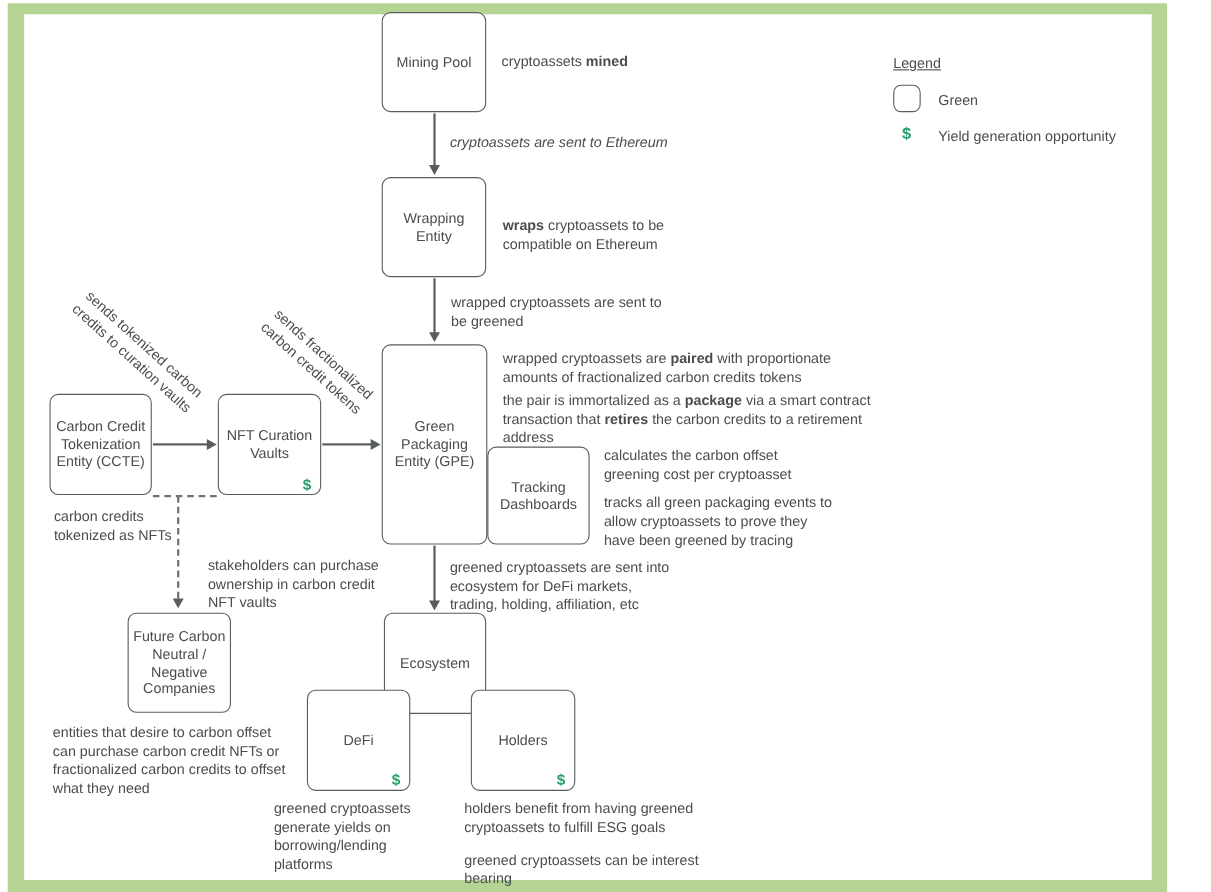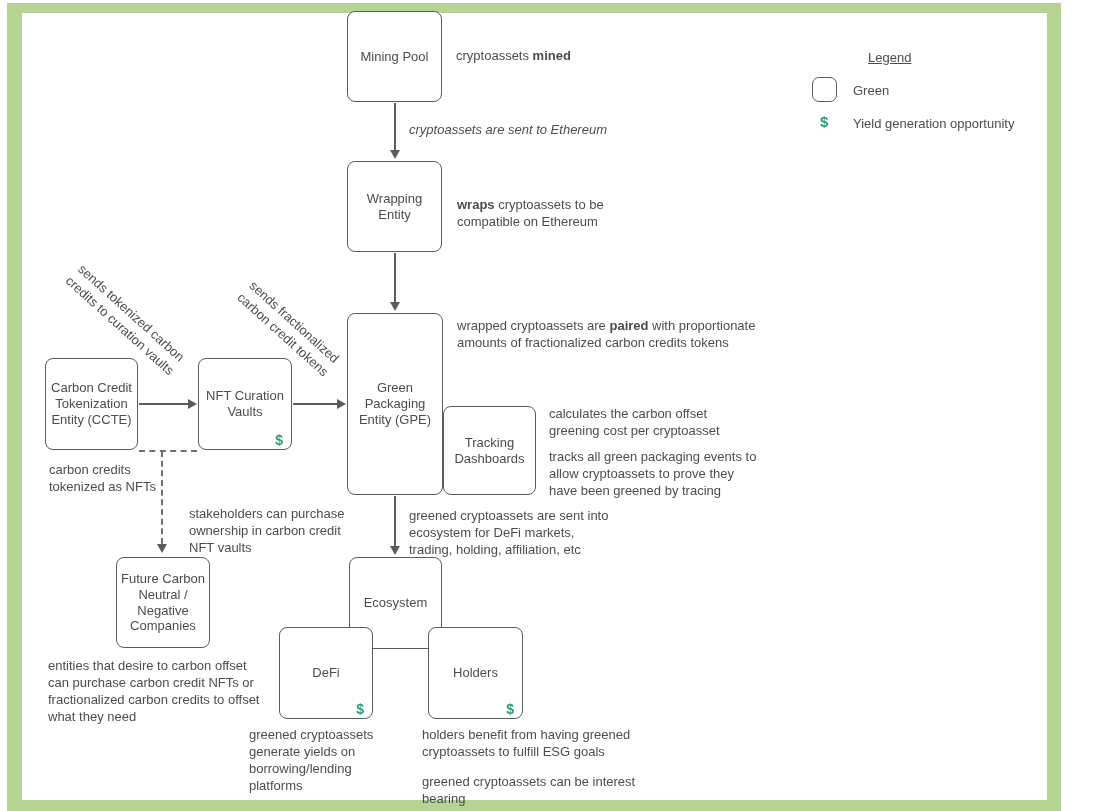--- a/index.html
+++ b/index.html
@@ -91,34 +91,36 @@
   <div class="hl" style="left:293px;top:403px;width:46px;"></div>
   <div class="ah-r" style="left:337px;top:399px;"></div>
 
   <div class="hd" style="left:139px;top:450px;width:58px;"></div>
   <div class="vd" style="left:161px;top:451px;height:93px;"></div>
   <div class="ah-d" style="left:157px;top:544px;"></div>
 
   <div class="ann nowrap" style="left:456px;top:48px;"><span>cryptoassets </span><b>mined</b></div>
   <div class="ann nowrap" style="left:409px;top:122px;font-style:italic;"><span>cryptoassets are sent to Ethereum</span></div>
   <div class="ann" style="left:457px;top:197px;width:175px;"><b>wraps</b><span> cryptoassets to be compatible on Ethereum</span></div>
+  <div class="ann" style="left:410px;top:267px;width:200px;"><span>wrapped cryptoassets are sent to be greened</span></div>
   <div class="ann" style="left:457px;top:318px;width:332px;"><span>wrapped cryptoassets are </span><b>paired</b><span> with proportionate amounts of fractionalized carbon credits tokens</span></div>
+  <div class="ann" style="left:457px;top:356px;width:338px;"><span>the pair is immortalized as a </span><b>package</b><span> via a smart contract transaction that </span><b>retires</b><span> the carbon credits to a retirement address</span></div>
   <div class="ann" style="left:549px;top:406px;width:200px;"><span>calculates the carbon offset greening cost per cryptoasset</span></div>
   <div class="ann" style="left:549px;top:449px;width:212px;"><span>tracks all green packaging events to allow cryptoassets to prove they have been greened by tracing</span></div>
   <div class="ann" style="left:409px;top:508px;width:210px;"><span>greened cryptoassets are sent into ecosystem for DeFi markets, trading, holding, affiliation, etc</span></div>
   <div class="ann diag" style="left:40px;top:303px;width:170px;"><span>sends tokenized carbon credits to curation vaults</span></div>
   <div class="ann diag" style="left:217px;top:312px;width:142px;"><span>sends fractionalized carbon credit tokens</span></div>
   <div class="ann" style="left:49px;top:462px;width:125px;"><span>carbon credits tokenized as NFTs</span></div>
   <div class="ann" style="left:48px;top:658px;width:222px;"><span>entities that desire to carbon offset can purchase carbon credit NFTs or fractionalized carbon credits to offset what they need</span></div>
   <div class="ann" style="left:189px;top:506px;width:178px;"><span>stakeholders can purchase ownership in carbon credit NFT vaults</span></div>
   <div class="ann" style="left:249px;top:727px;width:145px;"><span>greened cryptoassets generate yields on borrowing/lending platforms</span></div>
   <div class="ann" style="left:422px;top:727px;width:245px;"><span>holders benefit from having greened cryptoassets to fulfill ESG goals</span></div>
   <div class="ann" style="left:422px;top:774px;width:245px;"><span>greened cryptoassets can be interest bearing</span></div>
 
   <div>
-    <div class="legend-title" style="left:868px;top:50px;">Legend</div>
+    <div class="legend-title" style="left:812px;top:50px;">Legend</div>
     <div class="legend-swatch" style="left:812px;top:77px;"></div>
     <div class="legend-label" style="left:853px;top:83px;">Green</div>
     <div class="legend-dollar" style="left:820px;top:113px;">$</div>
     <div class="legend-label" style="left:853px;top:116px;">Yield generation opportunity</div>
   </div>
 
 </div>
 
 </body></html>

